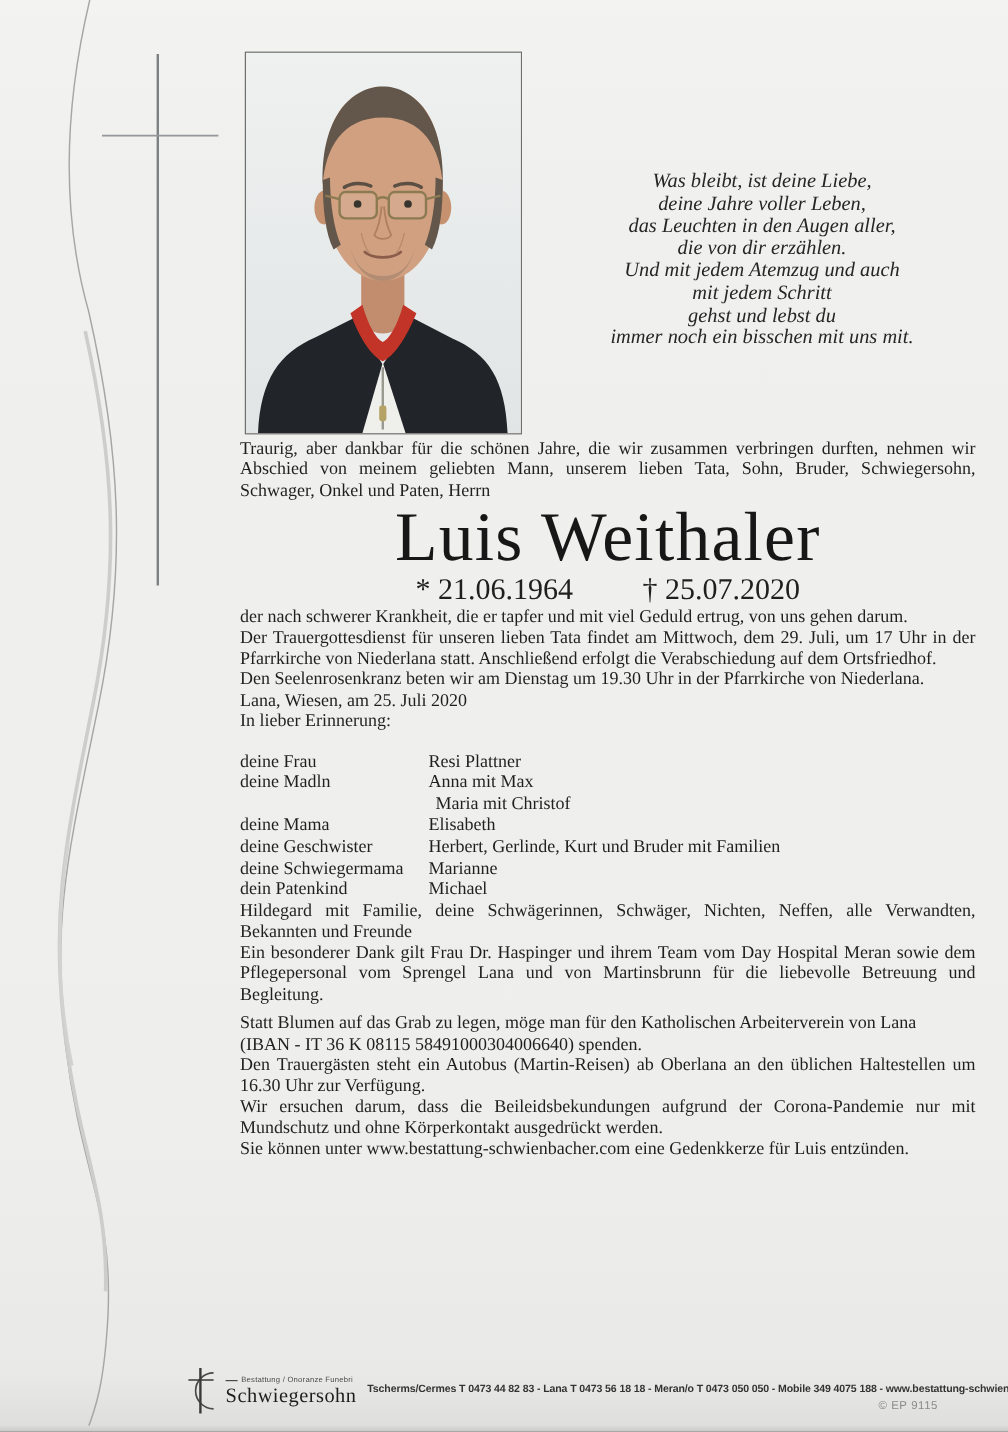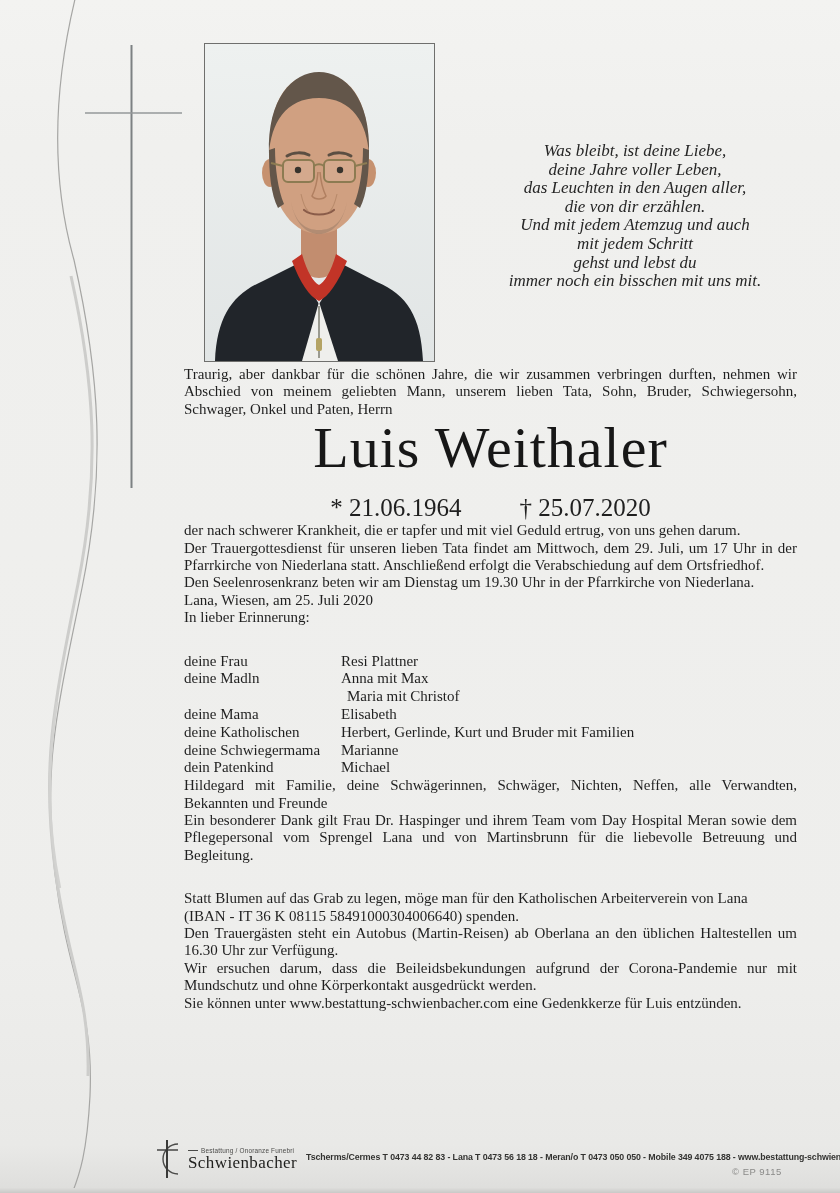--- a/index.html
+++ b/index.html
@@ -21,43 +21,43 @@
     position:absolute;left:204px;top:43px;width:229px;height:317px;
     border:1px solid #6f6f6d;background:#e8ebea;box-sizing:content-box;
   }
   .photo svg{display:block;width:229px;height:317px;}
   
   .poem{
     position:absolute;left:498px;top:142px;width:274px;
     text-align:center;font-style:italic;font-size:17px;line-height:18.6px;color:#262626;
   }
   
-  .content{position:absolute;left:184px;top:366px;width:613px;font-size:15px;line-height:17.4px;}
+  .content{position:absolute;left:200px;top:366px;width:613px;font-size:15px;line-height:17.4px;}
   .content p{margin:0;}
   .just{text-align:justify;text-align-last:left;}
   .intro{margin-top:2px;}
   .name{
     margin-top:10px;text-align:center;font-size:58px;line-height:60px;
     letter-spacing:1px;color:#171717;
   }
-  .dates{margin-top:16px;display:flex;justify-content:center;gap:58px;font-size:25px;line-height:28px;}
+  .dates{display:flex;justify-content:center;gap:58px;font-size:25px;line-height:28px;}
   .p-illness{margin-top:20px;}
   .p-service{margin-top:11px;}
   .p-rosary{margin-top:14px;}
   .p-dateline{margin-top:12px;}
   .p-remheading{margin-top:14px;}
-  .rem-list{margin-top:26px;line-height:17.8px;}
+  .rem-list{margin-top:16px;line-height:17.8px;}
   .rem-row{display:flex;}
   .rem-label{width:157px;flex:0 0 157px;}
   .rem-val{flex:1;}
   .rem-row.indent .rem-val{padding-left:6px;}
   .p-relatives{margin-top:10px;}
   .p-thanks{margin-top:12px;}
   .p-vergelts{margin-top:13px;}
-  .p-donation{margin-top:26px;}
+  .p-donation{margin-top:7px;}
   .p-bus{margin-top:11px;}
   .p-corona{margin-top:11px;}
   .p-candle{margin-top:13px;}
   
   .footer{position:absolute;left:150px;top:1139px;width:660px;height:46px;display:flex;align-items:flex-start;}
   .logo{display:flex;align-items:center;}
   .logo-text{margin-left:4px;}
   .logo-tag{display:flex;align-items:center;font-family:"Liberation Sans","DejaVu Sans",sans-serif;
     font-size:6.4px;color:#4a4a48;letter-spacing:.2px;white-space:nowrap;}
   .logo-tag .dash{display:inline-block;width:10px;height:0;border-top:1px solid #4a4a48;margin-right:3px;}
@@ -182,21 +182,21 @@
       </div>
       <div class="rem-row indent">
         <span class="rem-label"></span>
         <span class="rem-val">Maria mit Christof</span>
       </div>
       <div class="rem-row">
         <span class="rem-label">deine Mama</span>
         <span class="rem-val">Elisabeth</span>
       </div>
       <div class="rem-row">
-        <span class="rem-label">deine Katholischen</span>
+        <span class="rem-label">deine Geschwister</span>
         <span class="rem-val">Herbert, Gerlinde, Kurt und Bruder mit Familien</span>
       </div>
       <div class="rem-row">
         <span class="rem-label">deine Schwiegermama</span>
         <span class="rem-val">Marianne</span>
       </div>
       <div class="rem-row">
         <span class="rem-label">dein Patenkind</span>
         <span class="rem-val">Michael</span>
       </div>
@@ -220,21 +220,21 @@
       <svg width="34" height="40" viewBox="0 0 34 40" xmlns="http://www.w3.org/2000/svg">
         <path d="M28,5 A15,15 0 1 0 28,35" fill="none" stroke="#4a4a48" stroke-width="1.4"></path>
         <line x1="17" y1="1" x2="17" y2="39" stroke="#3a3a38" stroke-width="2"></line>
         <line x1="7" y1="11" x2="28" y2="11" stroke="#3a3a38" stroke-width="1.4"></line>
       </svg>
       <div class="logo-text">
         <div class="logo-tag">
           <span class="dash"></span>
           <span>Bestattung / Onoranze Funebri</span>
         </div>
-        <div class="logo-brand">Schwienbacher</div>
+        <div class="logo-brand">Schwiegersohn</div>
       </div>
     </div>
     <div class="contact">Tscherms/Cermes T 0473 44 82 83 - Lana T 0473 56 18 18 - Meran/o T 0473 050 050 - Mobile 349 4075 188 - www.bestattung-schwienbacher.com</div>
   </div>
 
   <div class="copyright">© EP 9115</div>
   <div class="bottom-edge"></div>
 
 </div>
 

